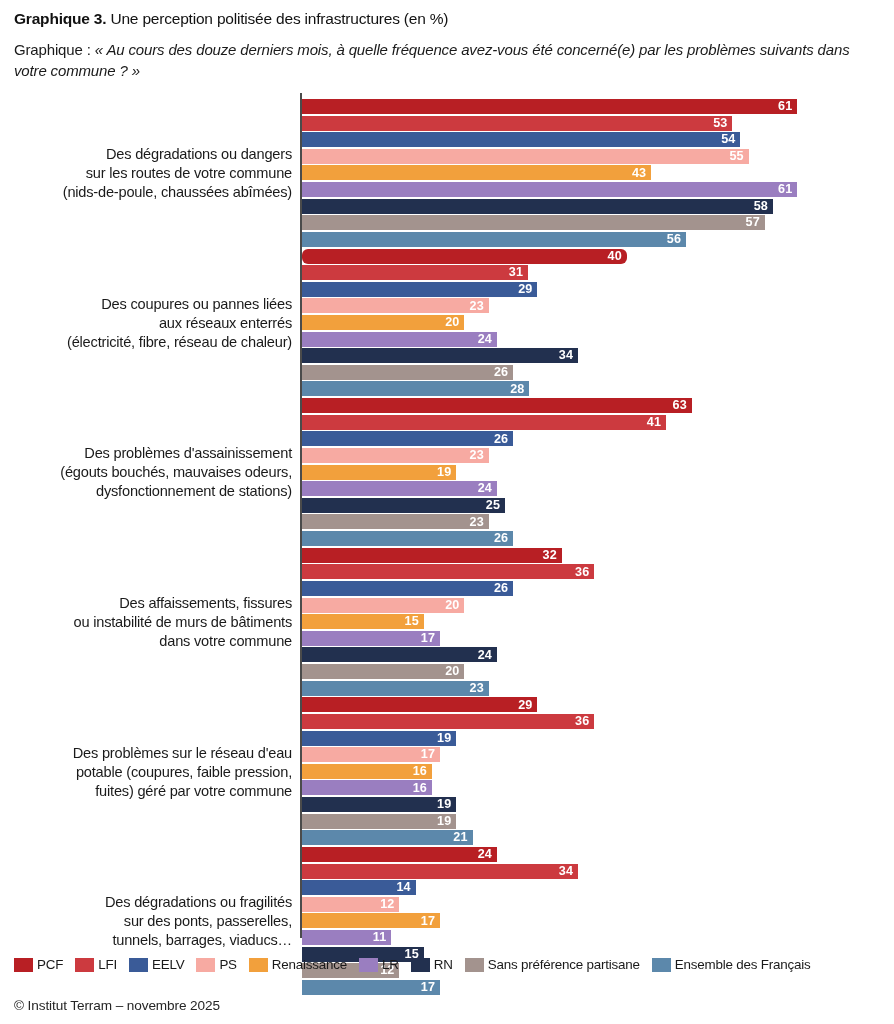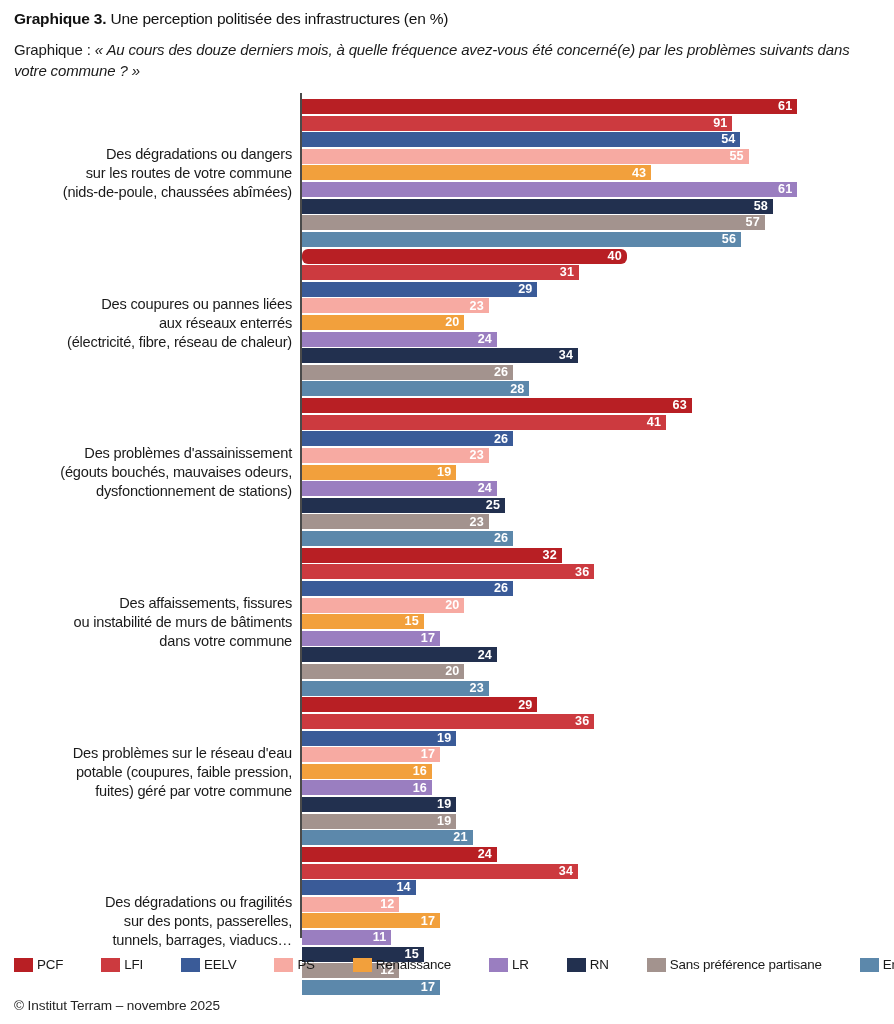--- a/index.html
+++ b/index.html
@@ -117,21 +117,20 @@
   
   .legend {
     position: absolute;
     left: 14px;
     right: 14px;
     top: 957px;
     display: flex;
     flex-direction: row;
     align-items: flex-end;
     flex-wrap: nowrap;
-    gap: 26px;
   }
   .legend-item {
     display: flex;
     flex-direction: row;
     align-items: center;
     margin-right: 12px;
     white-space: nowrap;
   }
   .legend-item:last-child { margin-right: 0; }
   .legend-swatch {
@@ -205,21 +204,21 @@
         </div>
       <div class="plot-col" id="plot-col">
           <div class="group" style="position: absolute; left: 0px; right: 0px; top: 6px;">
             <div class="bar-row">
               <div class="bar" style="background: rgb(184, 31, 36); width: 495.32px;">
                 <span class="bar-value">61</span>
               </div>
             </div>
             <div class="bar-row">
               <div class="bar" style="background: rgb(204, 58, 63); width: 430.36px;">
-                <span class="bar-value">91</span>
+                <span class="bar-value">53</span>
               </div>
             </div>
             <div class="bar-row">
               <div class="bar" style="background: rgb(58, 91, 152); width: 438.48px;">
                 <span class="bar-value">54</span>
               </div>
             </div>
             <div class="bar-row">
               <div class="bar" style="background: rgb(247, 170, 162); width: 446.6px;">
                 <span class="bar-value">55</span>
@@ -239,33 +238,33 @@
               <div class="bar" style="background: rgb(34, 48, 79); width: 470.96px;">
                 <span class="bar-value">58</span>
               </div>
             </div>
             <div class="bar-row">
               <div class="bar" style="background: rgb(163, 147, 142); width: 462.84px;">
                 <span class="bar-value">57</span>
               </div>
             </div>
             <div class="bar-row">
-              <div class="bar" style="background: rgb(92, 136, 171); width: 439px;">
+              <div class="bar" style="background: rgb(92, 136, 171); width: 384px;">
                 <span class="bar-value">56</span>
               </div>
             </div>
           </div>
           <div class="group" style="position: absolute; left: 0px; right: 0px; top: 155.6px;">
             <div class="bar-row">
               <div class="bar" style="background: rgb(184, 31, 36); width: 324.8px; border-radius: 6px;">
                 <span class="bar-value">40</span>
               </div>
             </div>
             <div class="bar-row">
-              <div class="bar" style="background: rgb(204, 58, 63); width: 277px;">
+              <div class="bar" style="background: rgb(204, 58, 63); width: 226px;">
                 <span class="bar-value">31</span>
               </div>
             </div>
             <div class="bar-row">
               <div class="bar" style="background: rgb(58, 91, 152); width: 235.48px;">
                 <span class="bar-value">29</span>
               </div>
             </div>
             <div class="bar-row">
               <div class="bar" style="background: rgb(247, 170, 162); width: 186.76px;">

